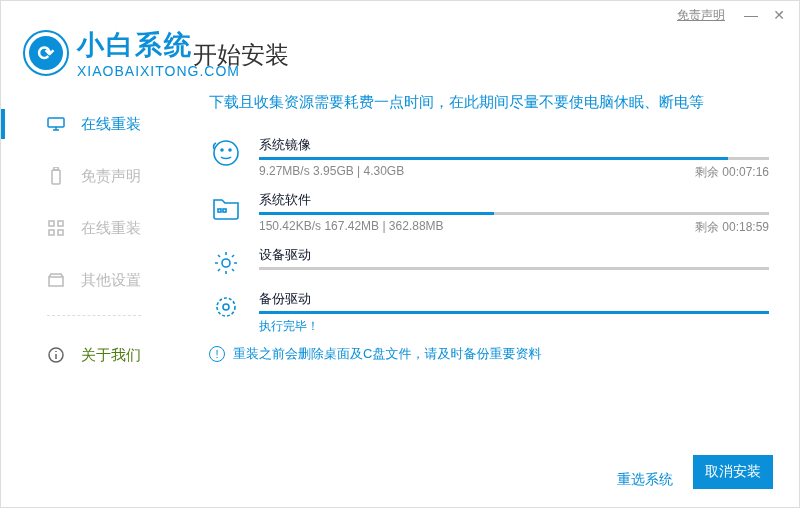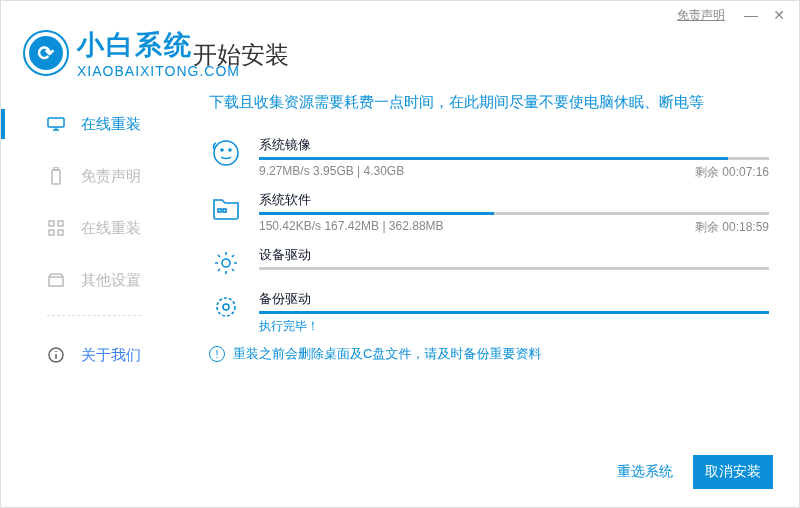--- a/index.html
+++ b/index.html
@@ -25,21 +25,21 @@
     .hint { color:#0a8fd8; font-size:15px; margin-bottom:24px; }
     .task { display:flex; align-items:flex-start; margin-bottom:10px; }
     .task-icon { width:34px; height:34px; color:#0a8fd8; margin-right:16px; flex-shrink:0; display:flex; align-items:center; justify-content:center; }
     .task-body { flex:1; }
     .task-title { font-size:13px; color:#0f172a; margin-bottom:3px; }
     .task-bar { width:100%; height:3px; background:#ccc; position:relative; margin-bottom:4px; }
     .task-bar .fill { position:absolute; left:0; top:0; bottom:0; background:#0a8fd8; }
     .task-row2 { display:flex; justify-content:space-between; font-size:12px; color:#888; }
     .warning-row { display:flex; align-items:center; margin-top:10px; color:#0a8fd8; font-size:13px; }
     .warn-icon { width:16px; height:16px; border:1.5px solid #0a8fd8; border-radius:50%; display:flex; align-items:center; justify-content:center; margin-right:8px; font-size:11px; }
-    .footer { position:absolute; right:26px; bottom:18px; display:flex; align-items:center; gap:20px; }
+    .footer { position:absolute; right:26px; bottom:18px; display:flex; align-items:flex-end; gap:20px; }
     .link-btn { color:#0a8fd8; font-size:14px; cursor:pointer; }
     .primary-btn { background:#0a8fd8; color:#fff; padding:8px 12px; font-size:14px; cursor:pointer; border:none; }
     svg { display:block; }
   </style>
 </head>
 <body>
 
 <div class="window">
 
   <div class="titlebar">
@@ -93,21 +93,21 @@
     <div class="nav-item">
       <span class="nicon">
         <svg width="16" height="14" viewBox="0 0 16 14" fill="none" stroke="#bbb" stroke-width="1.5">
             <rect x="1" y="4" width="14" height="9"></rect>
             <path d="M1 4l2-3h10l2 3"></path>
           </svg>
       </span>
       <span>其他设置</span>
     </div>
     <div class="nav-divider"></div>
-    <div class="nav-item" style="color:#3b82f6;">
+    <div class="nav-item" style="color:#4d7c0f;">
       <span class="nicon">
         <svg width="16" height="16" viewBox="0 0 16 16" fill="none" stroke="#666" stroke-width="1.5">
             <circle cx="8" cy="8" r="7"></circle>
             <path d="M8 4v1M8 7v5"></path>
           </svg>
       </span>
       <span>关于我们</span>
     </div>
   </div>
 

